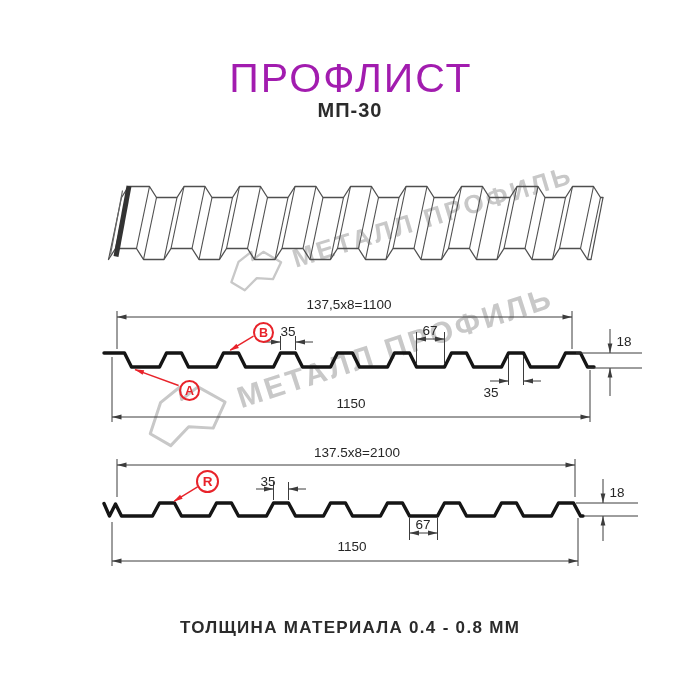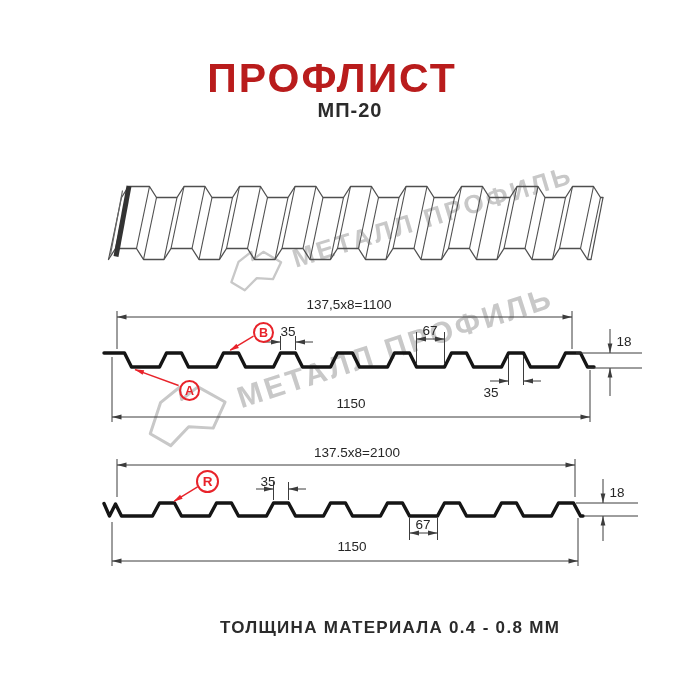--- a/index.html
+++ b/index.html
@@ -1,22 +1,22 @@
 <!DOCTYPE html>
 <html><head>
 <meta charset="utf-8">
 <style>
   html,body{margin:0;padding:0;background:#ffffff;}
   body{width:700px;height:700px;position:relative;overflow:hidden;
        font-family:"Liberation Sans", sans-serif;}
   .abs{position:absolute;}
   .ctr{transform:translate(-50%,-50%);white-space:nowrap;}
-  #title{left:332px;top:78px;font-size:41px;font-weight:700;letter-spacing:2px;color:#b91c1c;}
+  #title{left:351px;top:78px;font-size:41px;font-weight:400;letter-spacing:2px;color:#a21caf;}
   #subtitle{left:350px;top:110px;font-size:20px;font-weight:700;letter-spacing:1px;color:#2b2b2b;}
-  #footer-note{left:350px;top:628px;font-size:17px;font-weight:700;letter-spacing:1.3px;color:#2b2b2b;margin-left:40px;}
+  #footer-note{left:350px;top:628px;font-size:17px;font-weight:700;letter-spacing:1.3px;color:#2b2b2b;}
   .dim{font-size:13.5px;color:#262626;font-weight:400;}
   .rc{position:absolute;border:2px solid #e8232a;border-radius:50%;color:#e8232a;
       display:flex;align-items:center;justify-content:center;font-weight:700;background:transparent;}
   .rc.small{width:17px;height:17px;font-size:12.5px;}
   .rc.big{width:19px;height:19px;font-size:13.5px;}
   .wm{position:absolute;display:flex;align-items:center;gap:10px;color:#c8c8c8;
       font-weight:700;white-space:nowrap;}
   #wm1{left:228px;top:258px;font-size:26px;letter-spacing:3px;transform:rotate(-17deg);transform-origin:0 50%;}
   #wm2{left:145px;top:398px;font-size:30px;letter-spacing:3px;transform:rotate(-18deg);transform-origin:0 50%;}
   .wm svg{display:block;}
@@ -144,21 +144,21 @@
     <line x1="112" y1="522" x2="112" y2="566" stroke="#3c3c3c" stroke-width="1"></line>
     <line x1="578" y1="518" x2="578" y2="566" stroke="#3c3c3c" stroke-width="1"></line>
     <line x1="112" y1="561" x2="578" y2="561" stroke="#3c3c3c" stroke-width="1"></line>
     <path d="M112,561 l-9.5,-2.4 l0,4.8 Z" fill="#3c3c3c" transform="rotate(180 112 561)"></path>
     <path d="M578,561 l-9.5,-2.4 l0,4.8 Z" fill="#3c3c3c" transform="rotate(0 578 561)"></path>
     <line x1="197.6" y1="486.8" x2="174.3" y2="501.2" stroke="#e8232a" stroke-width="1.4"></line>
     <path d="M173.3,501.8 l-9.5,-2.4 l0,4.8 Z" fill="#e8232a" transform="rotate(148 173.3 501.8)"></path>
   </svg>
 
 <div class="abs ctr" id="title">ПРОФЛИСТ</div>
-<div class="abs ctr" id="subtitle">МП-20</div>
+<div class="abs ctr" id="subtitle">МП-30</div>
 
 <div class="abs ctr dim" style="left:349px;top:304px">137,5x8=1100</div>
 <div class="abs ctr dim" style="left:288px;top:331px">35</div>
 <div class="abs ctr dim" style="left:430px;top:330px">67</div>
 <div class="abs ctr dim" style="left:624px;top:341px">18</div>
 <div class="abs ctr dim" style="left:491px;top:392px">35</div>
 <div class="abs ctr dim" style="left:351px;top:403px">1150</div>
 <div class="rc small" style="left:179px;top:380px">
     <span>A</span>
   </div>

